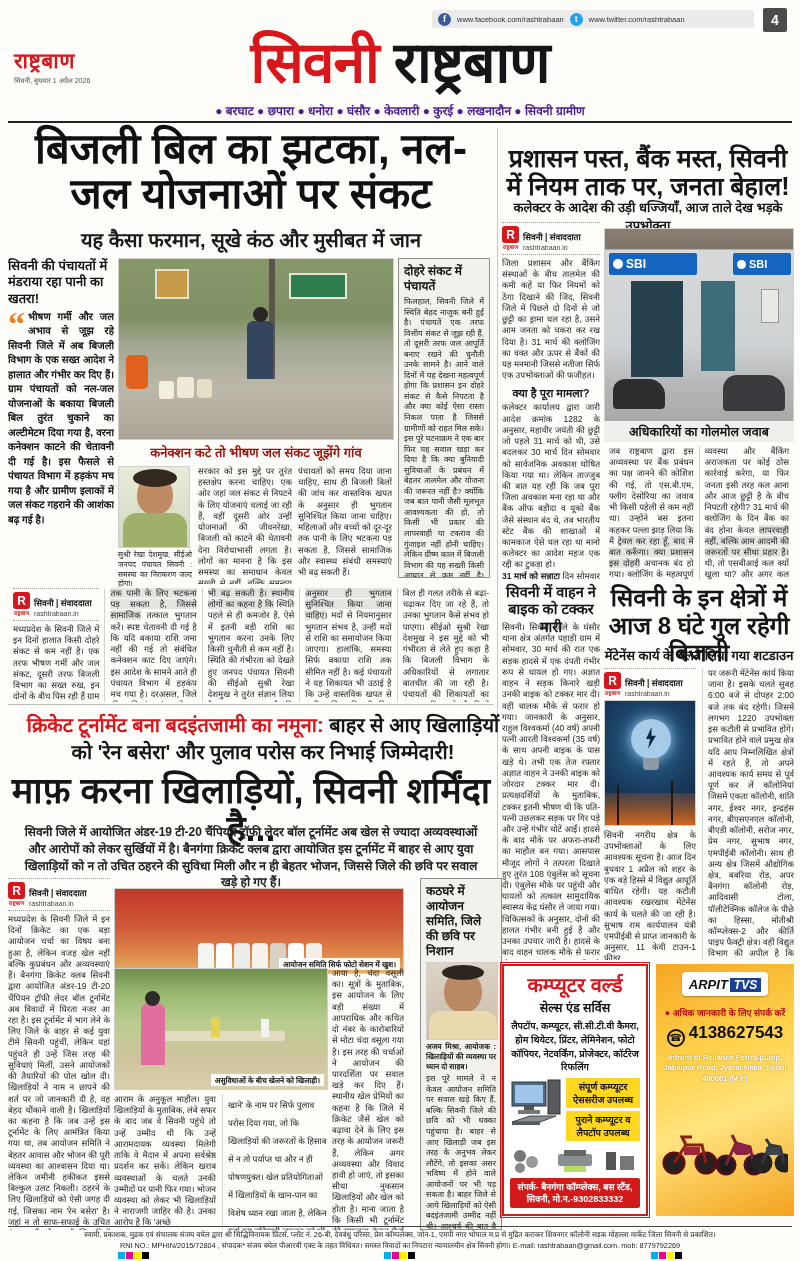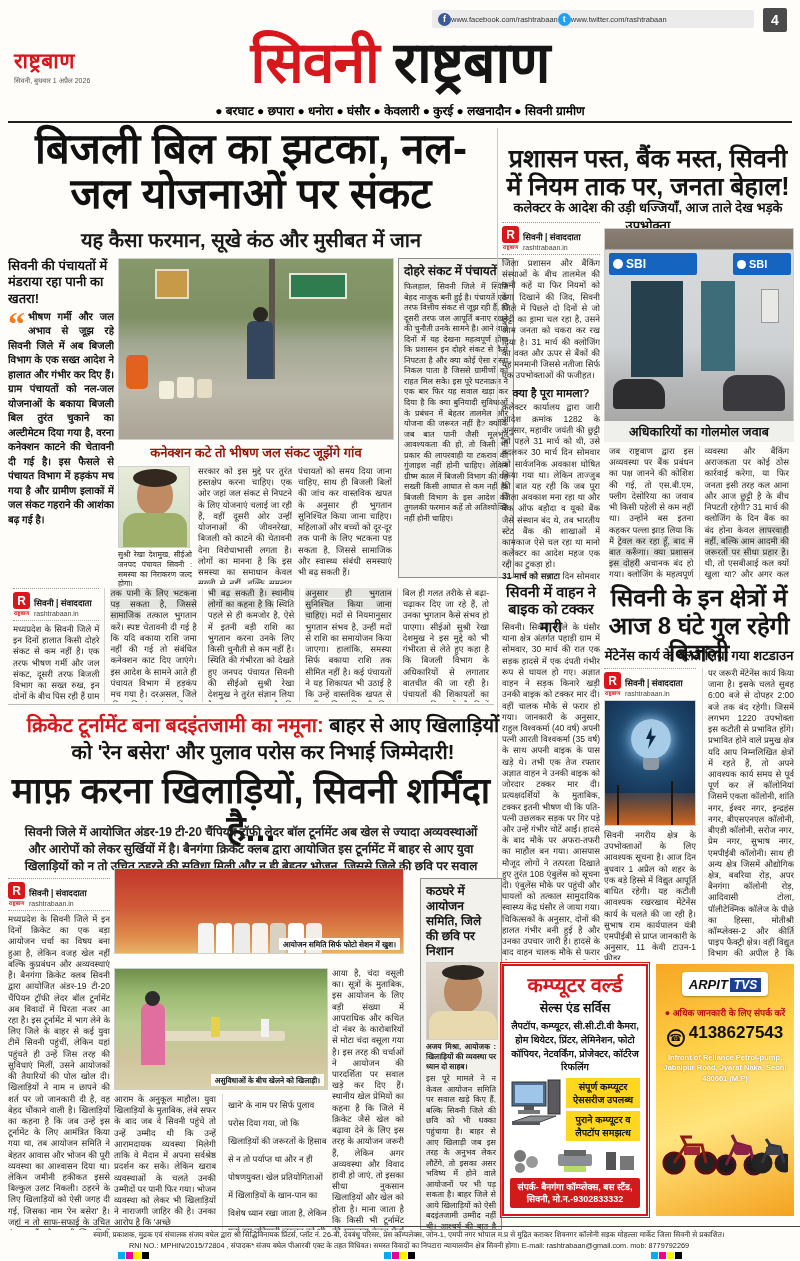--- a/index.html
+++ b/index.html
@@ -7,33 +7,33 @@
 #paper{position:relative;width:800px;height:1261px;margin:0 auto;background:#fefdfa;
   font-family:"Liberation Sans","DejaVu Sans",sans-serif;color:#151515;overflow:hidden}
 .abs{position:absolute}
 .ctr{text-align:center}
 .bt{font-size:8.5px;line-height:1.32;text-align:justify;color:#1d1d1d}
 .hl{background:#e4e4e1}
 .red{color:#d8171d}
 .rule-h{background:#222}
 .rule-v{background:#c8c8c6;width:1px}
 
-.socialbar{display:flex;align-items:center;background:#ebebeb;border-radius:2px;padding:2px 6px;height:18px}
+.socialbar{display:flex;align-items:center;gap:6px;background:#ebebeb;border-radius:2px;padding:2px 6px;height:18px}
 .sicon{width:13px;height:13px;border-radius:50%;color:#fff;font-size:9px;font-weight:bold;
   display:inline-flex;align-items:center;justify-content:center}
 .fb{background:#3b5998}.fb::before{content:"f"}
 .tw{background:#1da1f2}.tw::before{content:"t"}
 .surl{font-size:7.5px;color:#333}
 .pagebox{width:24px;height:24px;background:#4b4b4b;color:#fff;font-size:14px;font-weight:bold;
   display:flex;align-items:center;justify-content:center;border-radius:2px}
 
 .mlogo{color:#d8171d;font-size:21px;font-weight:800;letter-spacing:.5px}
 .mdate{font-size:7px;color:#555;margin-top:2px}
 .mtitle{font-size:57px;font-weight:800;letter-spacing:-1px;line-height:1}
-.mlocs{font-size:12px;font-weight:bold;color:#000000}
+.mlocs{font-size:12px;font-weight:bold;color:#4c1d95}
 
 .h-water{font-size:42px;line-height:1.07;font-weight:800;color:#101010}
 .deck-water{font-size:20px;font-weight:bold;color:#1a1a1a}
 .h-bank{font-size:25px;line-height:1.13;font-weight:800}
 .deck-sm{font-size:13px;font-weight:bold}
 .h-mid{font-size:24px;line-height:1.15;font-weight:700}
 .h-tiny{font-size:14.5px;line-height:1.2;font-weight:800}
 .kick1{font-size:20px;line-height:1.35;font-weight:800}
 .h-cricket{font-size:36px;font-weight:800;line-height:1.05}
 .stand{font-size:12px;font-weight:bold;line-height:1.4;text-align:center;color:#222}
@@ -148,21 +148,21 @@
     <div class="ph" style="position:relative;width:72px;height:82px;background:linear-gradient(180deg,#e7ecd9,#cfd8c0)">
       <div class="abs" style="left:18px;top:8px;width:36px;height:40px;border-radius:50% 50% 46% 46%;background:#c08a63"></div>
       <div class="abs" style="left:14px;top:2px;width:44px;height:18px;border-radius:50%;background:#33281f"></div>
       <div class="abs" style="left:4px;top:46px;width:64px;height:36px;border-radius:14px 14px 0 0;background:#9fb06a"></div>
     </div>
     <div class="pcap">सुश्री रेखा देशमुख, सीईओ जनपद पंचायत सिवनी : समस्या का निराकरण जल्द होगा।</div>
   </div>
   <div class="abs bt" style="left:198px;top:466px;width:94px;height:118px;overflow:hidden">सरकार को इस मुद्दे पर तुरंत हस्तक्षेप करना चाहिए। एक ओर जहां जल संकट से निपटने के लिए योजनाएं चलाई जा रही हैं, वहीं दूसरी ओर उन्हीं योजनाओं की जीवनरेखा, बिजली को काटने की चेतावनी देना विरोधाभासी लगता है। लोगों का मानना है कि इस समस्या का समाधान केवल सख्ती से नहीं, बल्कि समन्वय और व्यावहारिक दृष्टिकोण से ही संभव है।</div>
   <div class="abs bt" style="left:298px;top:466px;width:94px;height:118px;overflow:hidden">पंचायतों को समय दिया जाना चाहिए, साथ ही बिजली बिलों की जांच कर वास्तविक खपत के अनुसार ही भुगतान सुनिश्चित किया जाना चाहिए। महिलाओं और बच्चों को दूर-दूर तक पानी के लिए भटकना पड़ सकता है, जिससे सामाजिक और स्वास्थ्य संबंधी समस्याएं भी बढ़ सकती हैं।</div>
 
-  <div class="abs nbox" style="left:398px;top:258px;width:116px;height:320px;overflow:hidden">
+  <div class="abs nbox" style="left:398px;top:258px;width:92px;height:320px;overflow:hidden">
     <h4>दोहरे संकट में पंचायतें</h4>
     <div class="bt">फिलहाल, सिवनी जिले में स्थिति बेहद नाजुक बनी हुई है। पंचायतें एक तरफ वित्तीय संकट से जूझ रही हैं, तो दूसरी तरफ जल आपूर्ति बनाए रखने की चुनौती उनके सामने है। आने वाले दिनों में यह देखना महत्वपूर्ण होगा कि प्रशासन इन दोहरे संकट से कैसे निपटता है और क्या कोई ऐसा रास्ता निकल पाता है जिससे ग्रामीणों को राहत मिल सके। इस पूरे घटनाक्रम ने एक बार फिर यह सवाल खड़ा कर दिया है कि क्या बुनियादी सुविधाओं के प्रबंधन में बेहतर तालमेल और योजना की जरूरत नहीं है? क्योंकि जब बात पानी जैसी मूलभूत आवश्यकता की हो, तो किसी भी प्रकार की लापरवाही या टकराव की गुंजाइश नहीं होनी चाहिए। लेकिन ग्रीष्म काल में बिजली विभाग की यह सख्ती किसी आघात से कम नहीं है। बिजली विभाग के इस आदेश को तुगलकी फरमान कहें तो अतिश्योक्ति नहीं होनी चाहिए।</div>
   </div>
 
   <div class="abs colrow" style="left:8px;top:588px;width:486px;height:114px">
     <div class="ncol">
       <div class="byl">
         <div>
             <div class="byl-logo">R</div>
             <span class="byl-brand">राष्ट्रबाण</span>
@@ -274,21 +274,21 @@
     <div class="byl">
       <div>
           <div class="byl-logo">R</div>
           <span class="byl-brand">राष्ट्रबाण</span>
         </div>
       <div><span class="byl-label">सिवनी | संवाददाता</span><span class="byl-site">rashtrabaan.in</span></div>
     </div>
     <div class="bt">मध्यप्रदेश के सिवनी जिले में इन दिनों क्रिकेट का एक बड़ा आयोजन चर्चा का विषय बना हुआ है, लेकिन वजह खेल नहीं बल्कि कुप्रबंधन और अव्यवस्थाएं हैं। बैनगंगा क्रिकेट क्लब सिवनी द्वारा आयोजित अंडर-19 टी-20 चैंपियन ट्रॉफी लेदर बॉल टूर्नामेंट अब विवादों में घिरता नजर आ रहा है। इस टूर्नामेंट में भाग लेने के लिए जिले के बाहर से कई युवा टीमें सिवनी पहुंचीं, लेकिन यहां पहुंचते ही उन्हें जिस तरह की सुविधाएं मिलीं, उसने आयोजकों की तैयारियों की पोल खोल दी। खिलाड़ियों ने नाम न छापने की शर्त पर जो जानकारी दी है, वह बेहद चौंकाने वाली है। खिलाड़ियों का कहना है कि जब उन्हें इस टूर्नामेंट के लिए आमंत्रित किया गया था, तब आयोजन समिति ने बेहतर आवास और भोजन की पूरी व्यवस्था का आश्वासन दिया था। लेकिन जमीनी हकीकत इससे बिल्कुल उलट निकली। ठहरने के लिए खिलाड़ियों को ऐसी जगह दी गई, जिसका नाम 'रेन बसेरा' है। जहां न तो साफ-सफाई के उचित इंतजाम हैं और न ही खिलाड़ियों के</div>
   </div>
 
-  <div class="ph" style="left:114px;top:868px;width:290px;height:86px;background:linear-gradient(180deg,#c2372b 0%,#d05a38 45%,#df8b4c 80%,#e7b268 100%)">
+  <div class="ph" style="left:114px;top:888px;width:290px;height:86px;background:linear-gradient(180deg,#c2372b 0%,#d05a38 45%,#df8b4c 80%,#e7b268 100%)">
     <div class="abs" style="left:0;bottom:0;width:290px;display:flex;justify-content:center">
       <span class="person"><span class="hd"></span><span class="bd" style="background:#f4f4f2;display:block"></span></span>
       <span class="person"><span class="hd"></span><span class="bd" style="background:#ffffff;display:block"></span></span>
       <span class="person"><span class="hd"></span><span class="bd" style="background:#ececea;display:block"></span></span>
       <span class="person"><span class="hd"></span><span class="bd" style="background:#f7f3ec;display:block"></span></span>
       <span class="person"><span class="hd"></span><span class="bd" style="background:#d9d2c2;display:block"></span></span>
       <span class="person"><span class="hd"></span><span class="bd" style="background:#ffffff;display:block"></span></span>
       <span class="person"><span class="hd"></span><span class="bd" style="background:#f1efe8;display:block"></span></span>
     </div>
     <div class="ovcap">आयोजन समिति सिर्फ फोटो सेशन में खुश।</div>
@@ -334,21 +334,21 @@
         <rect x="2" y="4" width="34" height="24" fill="#4a6b8a" stroke="#333"></rect>
         <rect x="5" y="7" width="28" height="18" fill="#9fc6e8"></rect>
         <rect x="14" y="28" width="10" height="4" fill="#555"></rect>
         <rect x="8" y="32" width="22" height="4" fill="#777"></rect>
         <rect x="38" y="2" width="12" height="34" fill="#5a5a5e" stroke="#333"></rect>
         <path d="M2 44 L20 38 L46 38 L30 44 Z" fill="#8a8f94" stroke="#444"></path>
         <rect x="2" y="44" width="28" height="3" fill="#55585c"></rect>
       </svg>
       <div style="flex:1">
         <div class="ylab">संपूर्ण कम्प्यूटर ऐससरीज उपलब्ध</div>
-        <div class="ylab">पुराने कम्प्यूटर व लैपटॉप समझत्ध</div>
+        <div class="ylab">पुराने कम्प्यूटर व लैपटॉप उपलब्ध</div>
       </div>
     </div>
     <svg width="130" height="26" viewBox="0 0 130 26" style="display:block;margin:0 auto 4px">
       <circle cx="10" cy="8" r="6" fill="#777"></circle>
         <circle cx="22" cy="14" r="6" fill="#999"></circle>
         <circle cx="10" cy="20" r="5" fill="#888"></circle>
       <rect x="48" y="6" width="34" height="12" rx="2" fill="#8a8f94"></rect>
         <rect x="54" y="2" width="22" height="6" fill="#666"></rect>
         <rect x="54" y="18" width="22" height="6" fill="#b8dd66"></rect>
       <rect x="96" y="4" width="10" height="18" fill="#555"></rect>
@@ -379,21 +379,21 @@
       </g>
       <g stroke="#222" stroke-width="3" fill="none">
         <circle cx="100" cy="70" r="9" fill="#242424"></circle>
           <circle cx="122" cy="70" r="8" fill="#242424"></circle>
         <path d="M100 70 L108 52 L118 54 L122 70 M108 52 L104 46" stroke="#33383e"></path>
         <rect x="104" y="54" width="14" height="8" fill="#3c434a" stroke="none"></rect>
       </g>
     </svg>
   </div>
 
-  <div class="abs" style="left:17px;top:1226px;width:784px;border-top:1px solid #444;padding-top:3px">
+  <div class="abs" style="left:8px;top:1226px;width:784px;border-top:1px solid #444;padding-top:3px">
     <div class="flines">स्वामी, प्रकाशक, मुद्रक एवं संचालक संजय बघेल द्वारा श्री सिद्धिविनायक प्रिंटर्स, प्लॉट नं. 26-बी, देवबंधु परिसर, प्रेस कॉम्पलेक्स, जोन-1, एमपी नगर भोपाल म.प्र से मुद्रित कराकर शिवनगर कॉलोनी सड़क मोहल्ला मार्केट जिला सिवनी से प्रकाशित।</div>
     <div class="flines">RNI NO.: MPHIN/2015/72804 , संपादक* संजय बघेल पीआरबी एक्ट के तहत विधिवत। समस्त विवादों का निपटारा न्यायालयीन क्षेत्र सिवनी होगा। E-mail: rashtrabaan@gmail.com. mob: 8779792269</div>
   </div>
   <div class="abs" style="left:0;top:1252px;width:800px;display:flex;justify-content:space-around">
     <span class="cmyk">
         <i style="background:#00aeef"></i>
         <i style="background:#ec008c"></i>
         <i style="background:#fff200"></i>
         <i style="background:#000"></i>
       </span>

